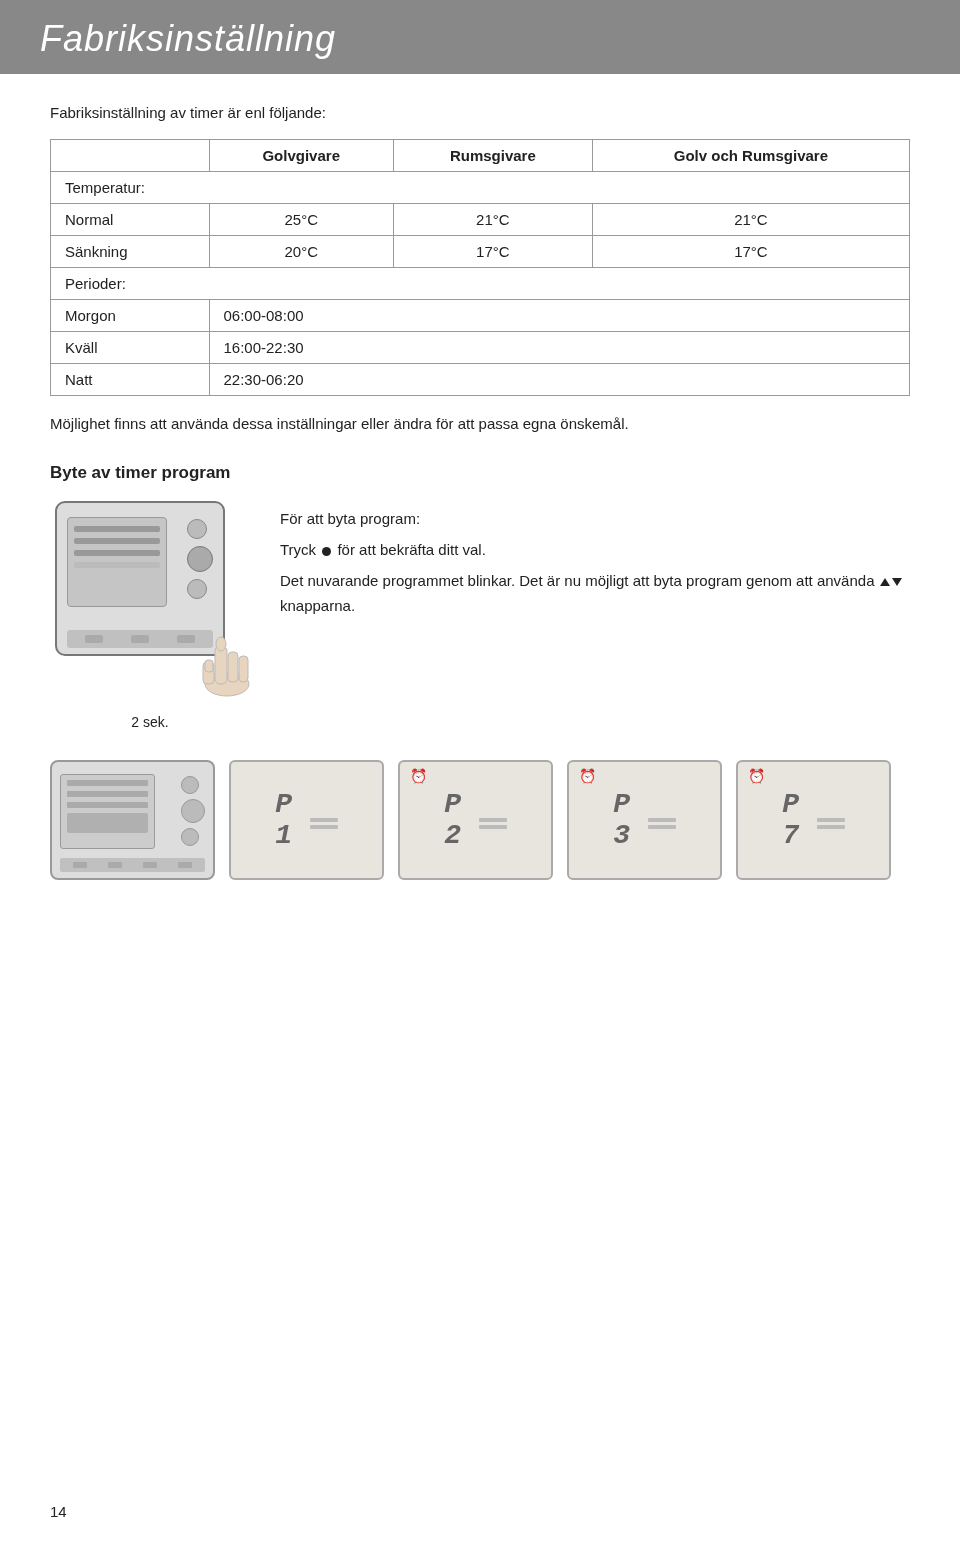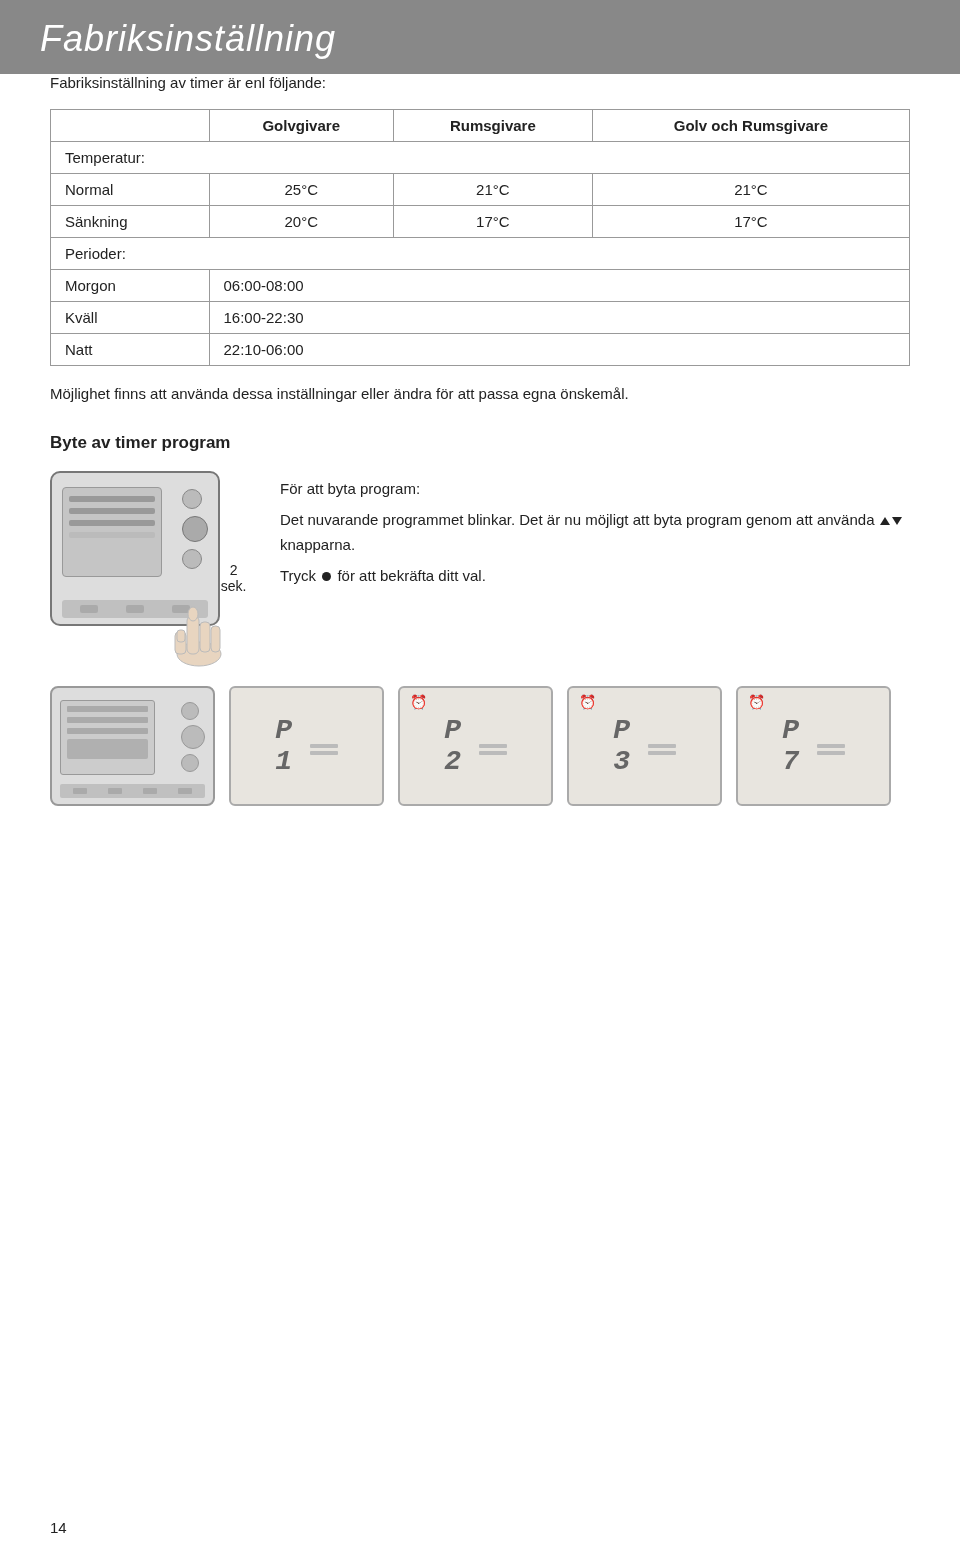--- a/index.html
+++ b/index.html
@@ -10,20 +10,21 @@
       font-size: 15px;
       color: #222;
       width: 960px;
       min-height: 1550px;
       position: relative;
     }
 
     .page-header {
       background: #888;
       padding: 18px 40px 14px 40px;
+      margin-bottom: 30px;
     }
 
     .page-title {
       font-size: 36px;
       font-style: italic;
       color: #fff;
       font-weight: normal;
       letter-spacing: 1px;
     }
 
@@ -100,21 +101,21 @@
       flex-direction: row;
       align-items: flex-start;
       gap: 30px;
       margin-bottom: 30px;
     }
 
     .thermostat-img {
       width: 200px;
       min-width: 200px;
       display: flex;
-      flex-direction: row;
+      flex-direction: column;
       align-items: center;
     }
 
     .thermostat-label {
       font-size: 14px;
       color: #222;
       margin-top: 4px;
       text-align: center;
     }
 
@@ -135,21 +136,21 @@
       width: 9px;
       height: 9px;
       background: #222;
       border-radius: 50%;
       margin: 0 2px 0 2px;
       vertical-align: middle;
     }
 
     .page-number {
       position: absolute;
-      bottom: 14px;
+      bottom: 30px;
       left: 50px;
       font-size: 15px;
       color: #222;
     }
 
     .arrow-up {
       display: inline-block;
       width: 0;
       height: 0;
       border-left: 5px solid transparent;
@@ -324,21 +325,21 @@
       </tr>
 
 
       <tr class="period-row">
         <td>Kväll</td>
         <td colspan="3" class="period-value">16:00-22:30</td>
       </tr>
 
       <tr class="period-row">
         <td>Natt</td>
-        <td colspan="3" class="period-value">22:10-06:00</td>
+        <td colspan="3" class="period-value">22:30-06:20</td>
       </tr>
     </tbody>
   </table>
 
   <div class="description-block">
     <p>Möjlighet finns att använda dessa inställningar eller ändra för att passa egna önskemål.</p>
   </div>
 
   <div class="section-title">Byte av timer program</div>
 
@@ -380,25 +381,25 @@
 
           <ellipse cx="36" cy="18" rx="5" ry="7" fill="#e8d5c0" stroke="#bbb" stroke-width="1"></ellipse>
         </svg>
       </div>
       <div class="thermostat-label" style="margin-top:28px;">2 sek.</div>
     </div>
 
     <div class="byte-instructions">
       <p>För att byta program:</p>
       <p>
+        Tryck <span class="bullet-dot"></span> för att bekräfta ditt val.
+      </p>
+      <p>
         Det nuvarande programmet blinkar. Det är nu möjligt att byta program genom att använda 
         <span class="arrow-up"></span><span class="arrow-down"></span> knapparna.
-      </p>
-      <p>
-        Tryck <span class="bullet-dot"></span> för att bekräfta ditt val.
       </p>
     </div>
   </div>
 
   <div class="bottom-programs">
 
     <div class="thermostat-large-img">
       <div class="tl-screen">
         <div class="tl-screen-line"></div>
         <div class="tl-screen-line"></div>

